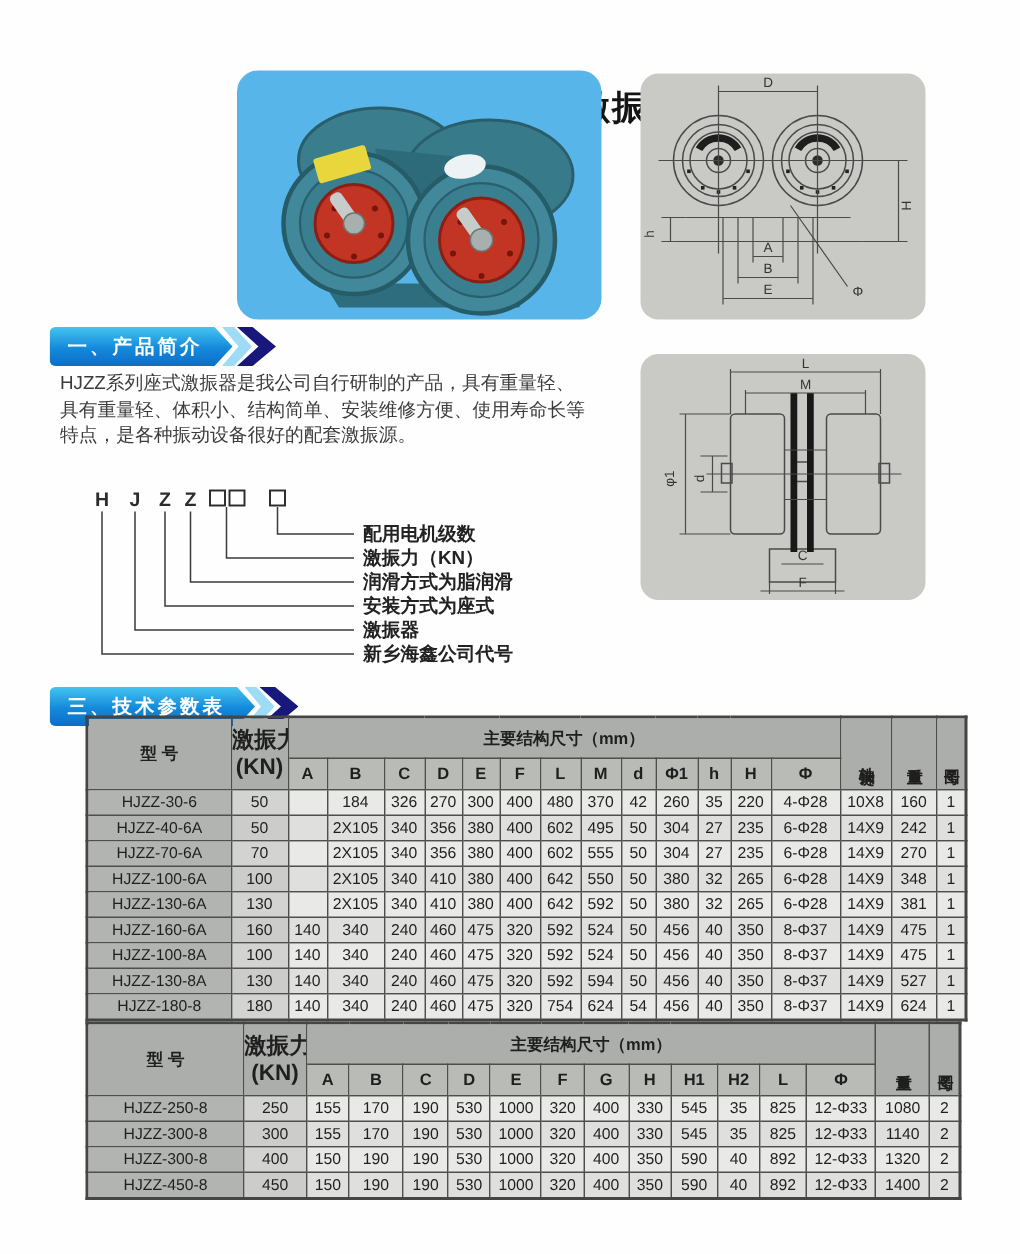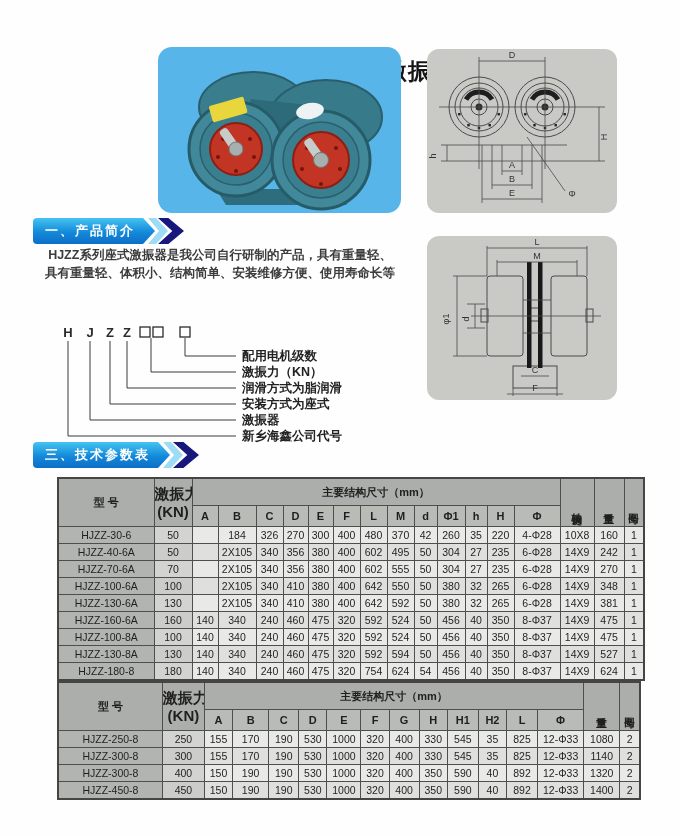--- a/index.html
+++ b/index.html
@@ -14,22 +14,22 @@
   .panel1{left:427px;top:49px;width:190px;height:164px;}
   .panel2{left:427px;top:236px;width:190px;height:164px;}
   .sec{position:absolute;left:33px;height:26px;display:flex;align-items:center;}
   .sec-bar{height:26px;display:flex;align-items:center;color:#fff;font-weight:bold;font-size:13px;
            letter-spacing:2px;padding:0 20px 0 12px;border-radius:4px 0 0 4px;
            background:linear-gradient(180deg,#45c4f1 0%,#1389da 55%,#0d6ec7 100%);
            clip-path:polygon(0 0,calc(100% - 12px) 0,100% 50%,calc(100% - 12px) 100%,0 100%);}
   .chev{height:26px;clip-path:polygon(0 0,40% 0,100% 50%,40% 100%,0 100%,55% 50%);}
   .chev.light{width:20px;background:#9edcf5;margin-left:-7px;}
   .chev.dark{width:26px;background:#17177c;margin-left:-10px;}
-  .intro-text{position:absolute;left:40px;top:247px;width:360px;font-size:12.5px;font-weight:bold;
-              color:#3c3c3c;line-height:17.5px;text-align:center;}
+  .intro-text{position:absolute;left:40px;top:247px;width:360px;font-size:12.5px;font-weight:normal;
+              color:#3c3c3c;line-height:17.5px;text-align:left;}
   .modeldiag{position:absolute;left:40px;top:326px;}
   svg text{font-family:"Liberation Sans","DejaVu Sans",sans-serif;}
   .tbl{position:absolute;left:57px;border-collapse:collapse;table-layout:fixed;width:584px;
        font-size:10.5px;color:#1f1f1f;border:2px solid #454543;}
   .tbl1{top:477px;} .tbl2{top:681px;}
   .tbl th,.tbl td{border:1px solid #4e4e4c;text-align:center;padding:0;overflow:hidden;
                   white-space:nowrap;}
   .tbl thead th{background:#acaeab;font-weight:bold;font-size:11px;}
   .tbl thead tr.r1 th{height:26px;}
   .tbl thead tr.r2 th{height:20px;background:#b9bbb7;}
@@ -197,20 +197,21 @@
   </div>
 
   <div class="sec" style="top:218px;">
     <div class="sec-bar">一、产品简介</div>
     <div class="chev light"></div>
     <div class="chev dark"></div>
   </div>
   <div class="intro-text">
     <div>HJZZ系列座式激振器是我公司自行研制的产品，具有重量轻、</div>
     <div>具有重量轻、体积小、结构简单、安装维修方便、使用寿命长等</div>
+    <div>特点，是各种振动设备很好的配套激振源。</div>
   </div>
 
 
   <div class="modeldiag">
     <svg width="350" height="120" viewBox="0 0 350 120">
       <g fill="#2c2c2c" font-size="13" font-weight="bold" text-anchor="middle">
         <text x="28" y="11">H</text>
         <text x="50" y="11">J</text>
         <text x="70" y="11">Z</text>
         <text x="87" y="11">Z</text>
@@ -232,21 +233,21 @@
         <text x="202" y="34">配用电机级数</text>
         <text x="202" y="50">激振力（KN）</text>
         <text x="202" y="66">润滑方式为脂润滑</text>
         <text x="202" y="82">安装方式为座式</text>
         <text x="202" y="98">激振器</text>
         <text x="202" y="114">新乡海鑫公司代号</text>
       </g>
     </svg>
   </div>
 
-  <div class="sec" style="top:442px;">
+  <div class="sec" style="top:458px;">
     <div class="sec-bar">三、技术参数表</div>
     <div class="chev light"></div>
     <div class="chev dark"></div>
   </div>
 
   <table class="tbl tbl1">
     <colgroup>
       <col style="width:96px">
         <col style="width:38px">
         <col style="width:26px">

